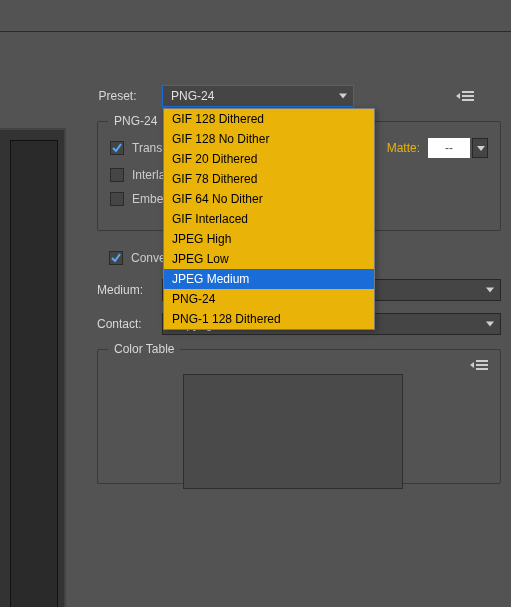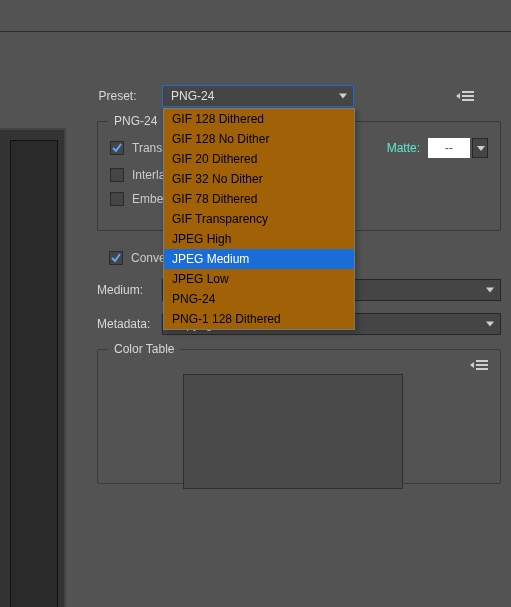--- a/index.html
+++ b/index.html
@@ -19,31 +19,31 @@
   .menu-icon::before { content:''; position:absolute; right:0; top:2px; width:12px; height:10px; background: linear-gradient(#cfcfcf 2px, transparent 2px, transparent 4px, #cfcfcf 4px, #cfcfcf 6px, transparent 6px, transparent 8px, #cfcfcf 8px, #cfcfcf 10px);}
   .menu-icon::after { content:''; position:absolute; right:14px; top:4px; width:0; height:0; border-top:3px solid transparent; border-bottom:3px solid transparent; border-right:4px solid #cfcfcf;}
   .group { border: 1px solid #3a3a3a; border-radius: 2px; position: relative; padding: 16px 12px 14px 12px; margin-top: 14px; margin-bottom: 14px; background: #535353; }
   .group-title { position: absolute; top: -8px; left: 10px; background: #535353; padding: 0 6px; color: #d8d8d8; }
   .png24-group { min-height: 110px; }
   .check-row { display: flex; align-items: center; margin-bottom: 10px; }
   .checkbox { width: 14px; height: 14px; border: 1px solid #2a2a2a; background: #454545; margin-right: 8px; display:flex; align-items:center; justify-content:center; cursor:pointer;}
   .checkbox.checked svg { display:block;}
   .checkbox svg { display:none; width:10px; height:10px;}
   .matte-wrap { display:flex; align-items:center; margin-left:auto;}
-  .matte-label { margin-right:8px; color:#5eead4;}
+  .matte-label { margin-right:8px; color:#eab308;}
   .matte-box { width: 42px; height: 20px; background: #fff; display:flex; align-items:center; justify-content:center; color:#555; font-size:11px;}
   .matte-dd { width: 16px; height: 20px; background: #454545; border:1px solid #272727; margin-left:2px; position:relative; cursor:pointer;}
   .matte-dd::after { content:''; position:absolute; left:4px; top:7px; width:0; height:0; border-left:4px solid transparent; border-right:4px solid transparent; border-top:5px solid #cfcfcf;}
   .convert-row { margin-top: 20px; margin-bottom: 14px; }
   .wide-row { display:flex; align-items:center; margin-bottom:12px;}
   .wide-row .label { width: 65px; }
   .wide-dd { flex: 1; }
   .color-table-group { min-height: 135px;}
   .ct-canvas { position:absolute; left:85px; top:24px; width:220px; height:115px; background:#4a4a4a; border:1px solid #2e2e2e;}
-  .preset-list { position: absolute; left: 0; top: 22px; width: 192px; background: #a16207; border: 1px solid #7a7a7a; z-index: 100; box-shadow: 2px 2px 6px rgba(0,0,0,0.3);}
+  .preset-list { position: absolute; left: 0; top: 22px; width: 212px; background: #eab308; border: 1px solid #7a7a7a; z-index: 100; box-shadow: 2px 2px 6px rgba(0,0,0,0.3);}
   .preset-list .item { padding: 3px 8px; color: #000; font-size: 12px; cursor: pointer; white-space: nowrap;}
   .preset-list .item.hl { background: #1a6dd8; color: #fff;}
   .menu-holder { width:30px; display:flex; justify-content:flex-end; margin-left: 90px;}
   .ct-menu { position:absolute; right:12px; top:8px;}
 </style>
 </head>
 <body>
 
 <div class="top-gap"></div>
 
@@ -58,26 +58,26 @@
     <div class="row preset-row">
       <div class="label">Preset:</div>
       <div class="dropdown preset-dd">
         <span>PNG-24</span>
         <div class="dd-arrow"></div>
 
         <div class="preset-list" id="preset-list">
             <div class="item">GIF 128 Dithered</div>
             <div class="item">GIF 128 No Dither</div>
             <div class="item">GIF 20 Dithered</div>
-            <div class="item">GIF 32 No Dither</div>
             <div class="item">GIF 78 Dithered</div>
-            <div class="item">GIF Transparency</div>
+            <div class="item">GIF 64 No Dither</div>
+            <div class="item">GIF Interlaced</div>
             <div class="item">JPEG High</div>
+            <div class="item">JPEG Low</div>
             <div class="item hl">JPEG Medium</div>
-            <div class="item">JPEG Low</div>
             <div class="item">PNG-24</div>
             <div class="item">PNG-1 128 Dithered</div>
           </div>
 
       </div>
       <div class="menu-holder">
         <div class="menu-icon"></div>
       </div>
     </div>
 
@@ -126,21 +126,21 @@
 
     <div class="wide-row">
       <div class="label">Medium:</div>
       <div class="dropdown wide-dd">
         <span>Monitor Color</span>
         <div class="dd-arrow"></div>
       </div>
     </div>
 
     <div class="wide-row">
-      <div class="label">Metadata:</div>
+      <div class="label">Contact:</div>
       <div class="dropdown wide-dd">
         <span>Copyright and Contact Info</span>
         <div class="dd-arrow"></div>
       </div>
     </div>
 
     <div class="group color-table-group">
       <div class="group-title">Color Table</div>
       <div class="ct-menu menu-icon"></div>
       <div class="ct-canvas"></div>

